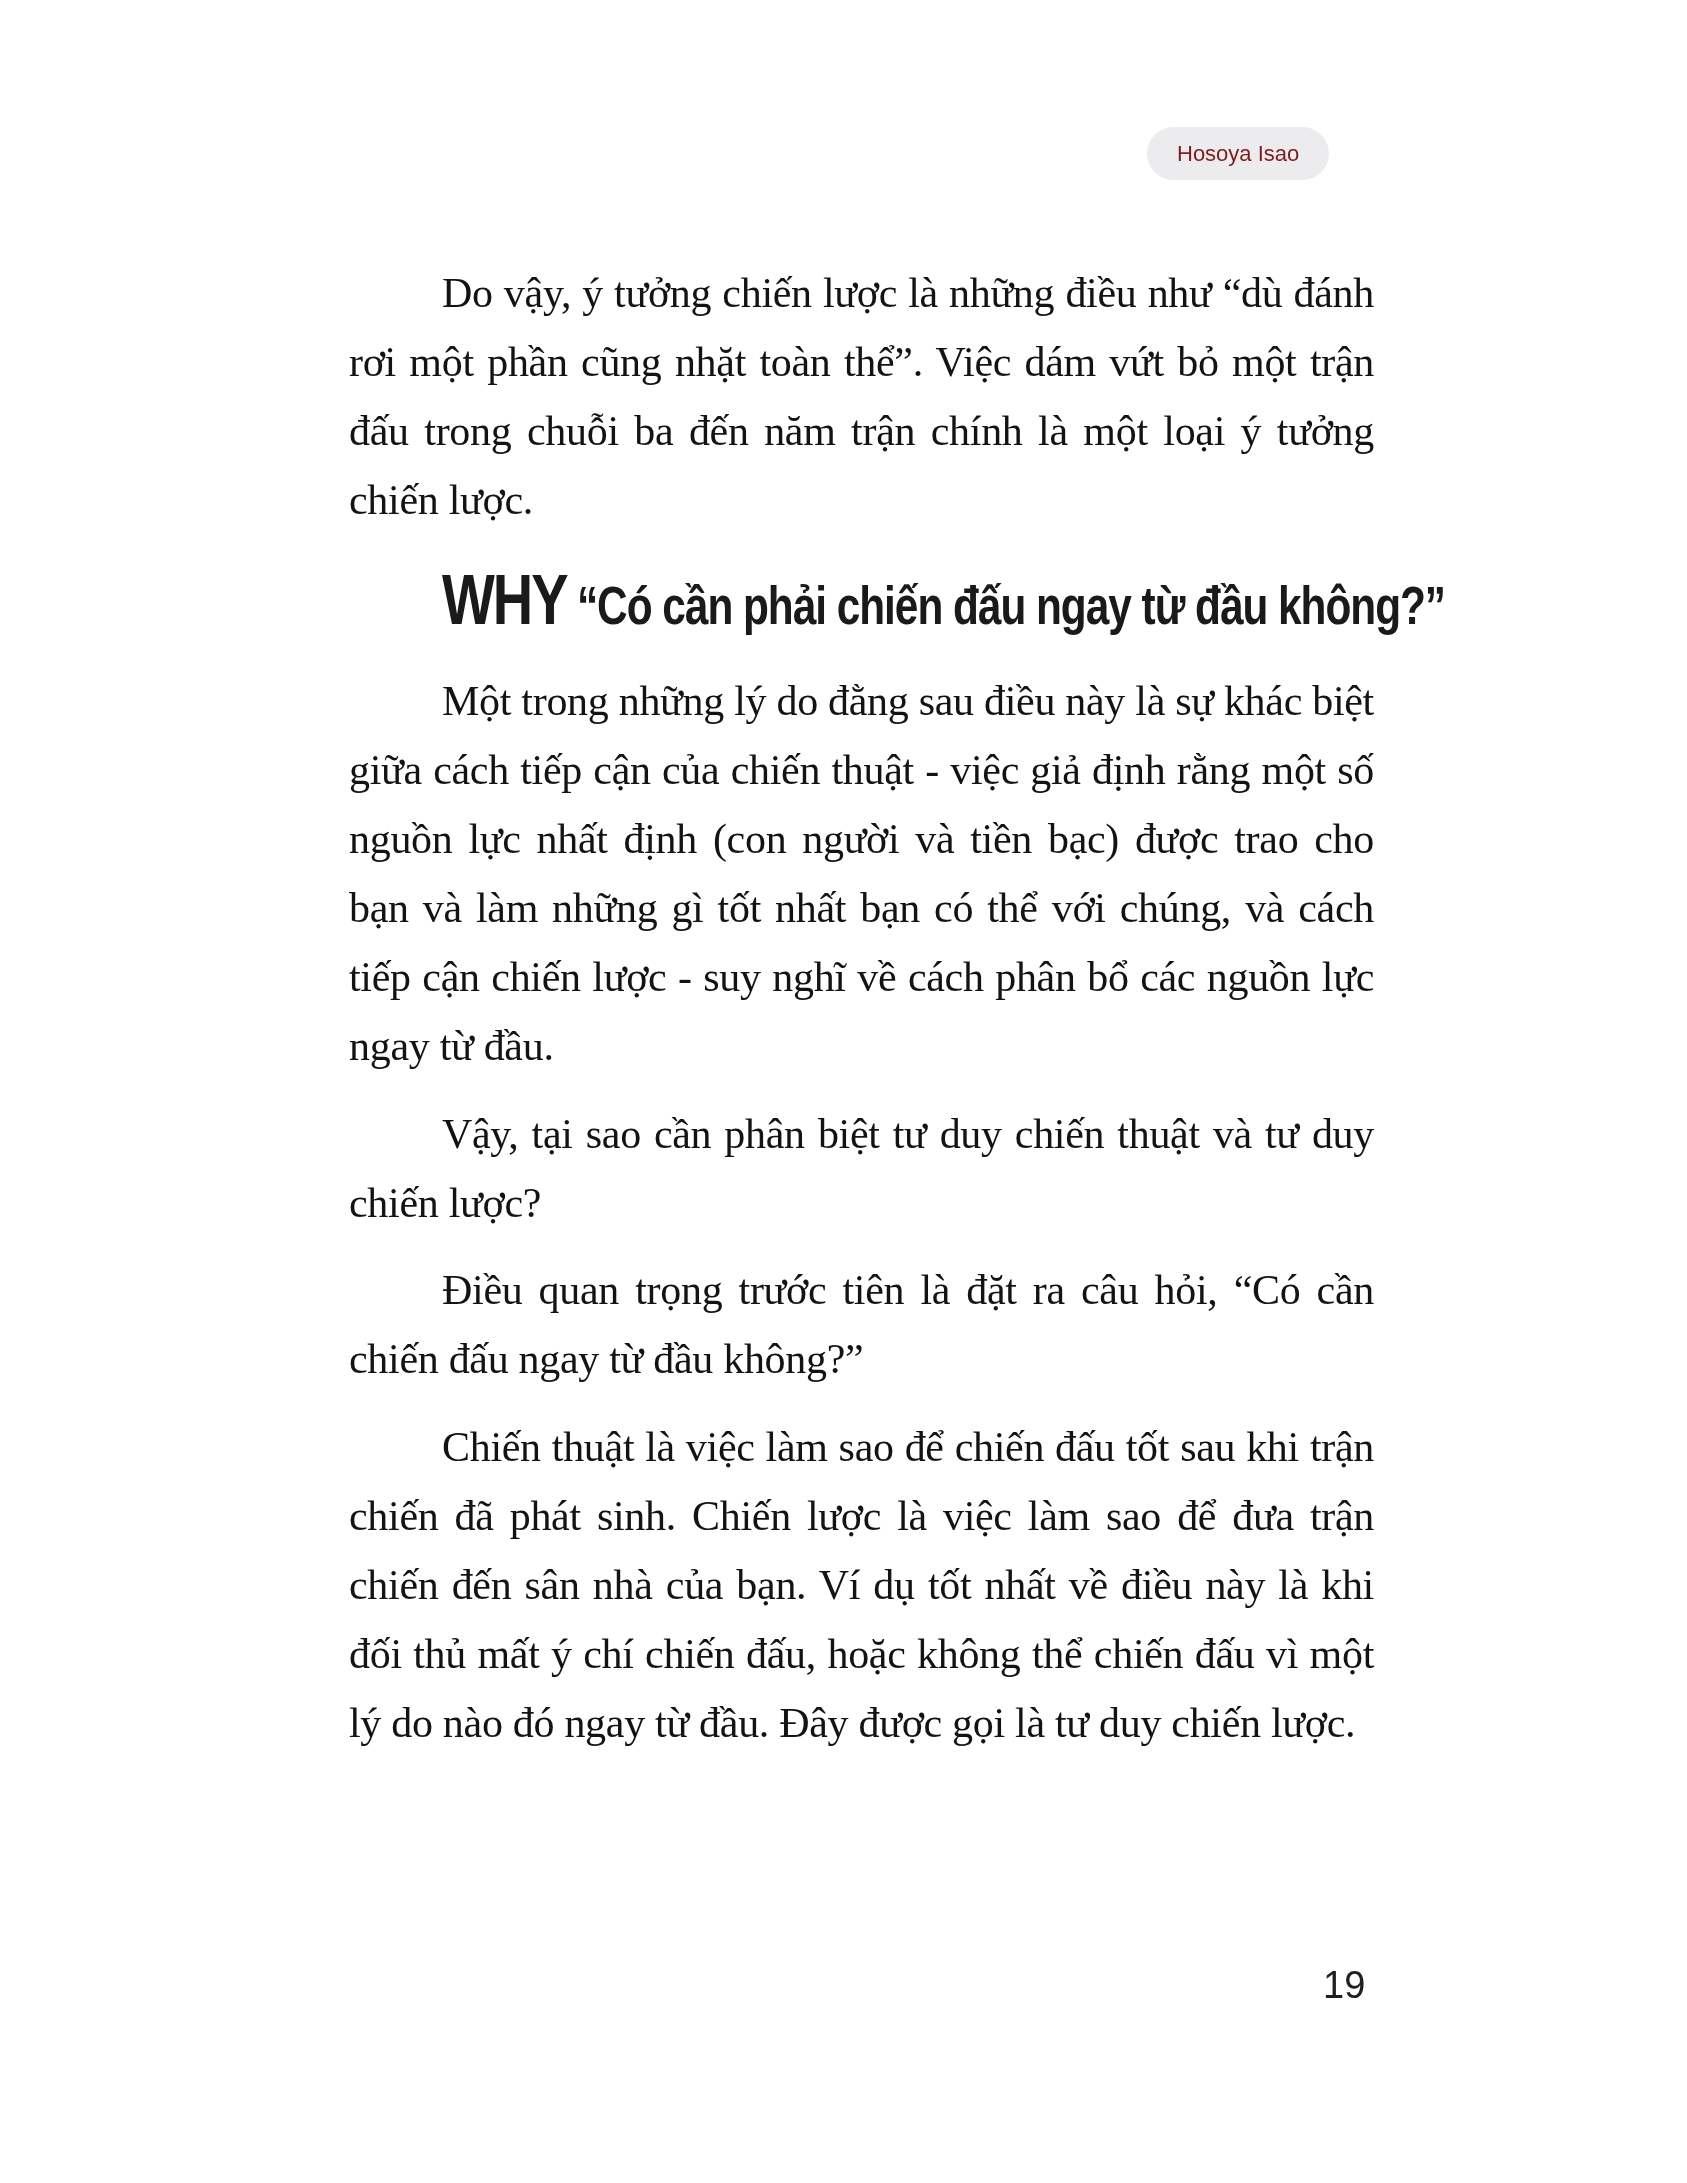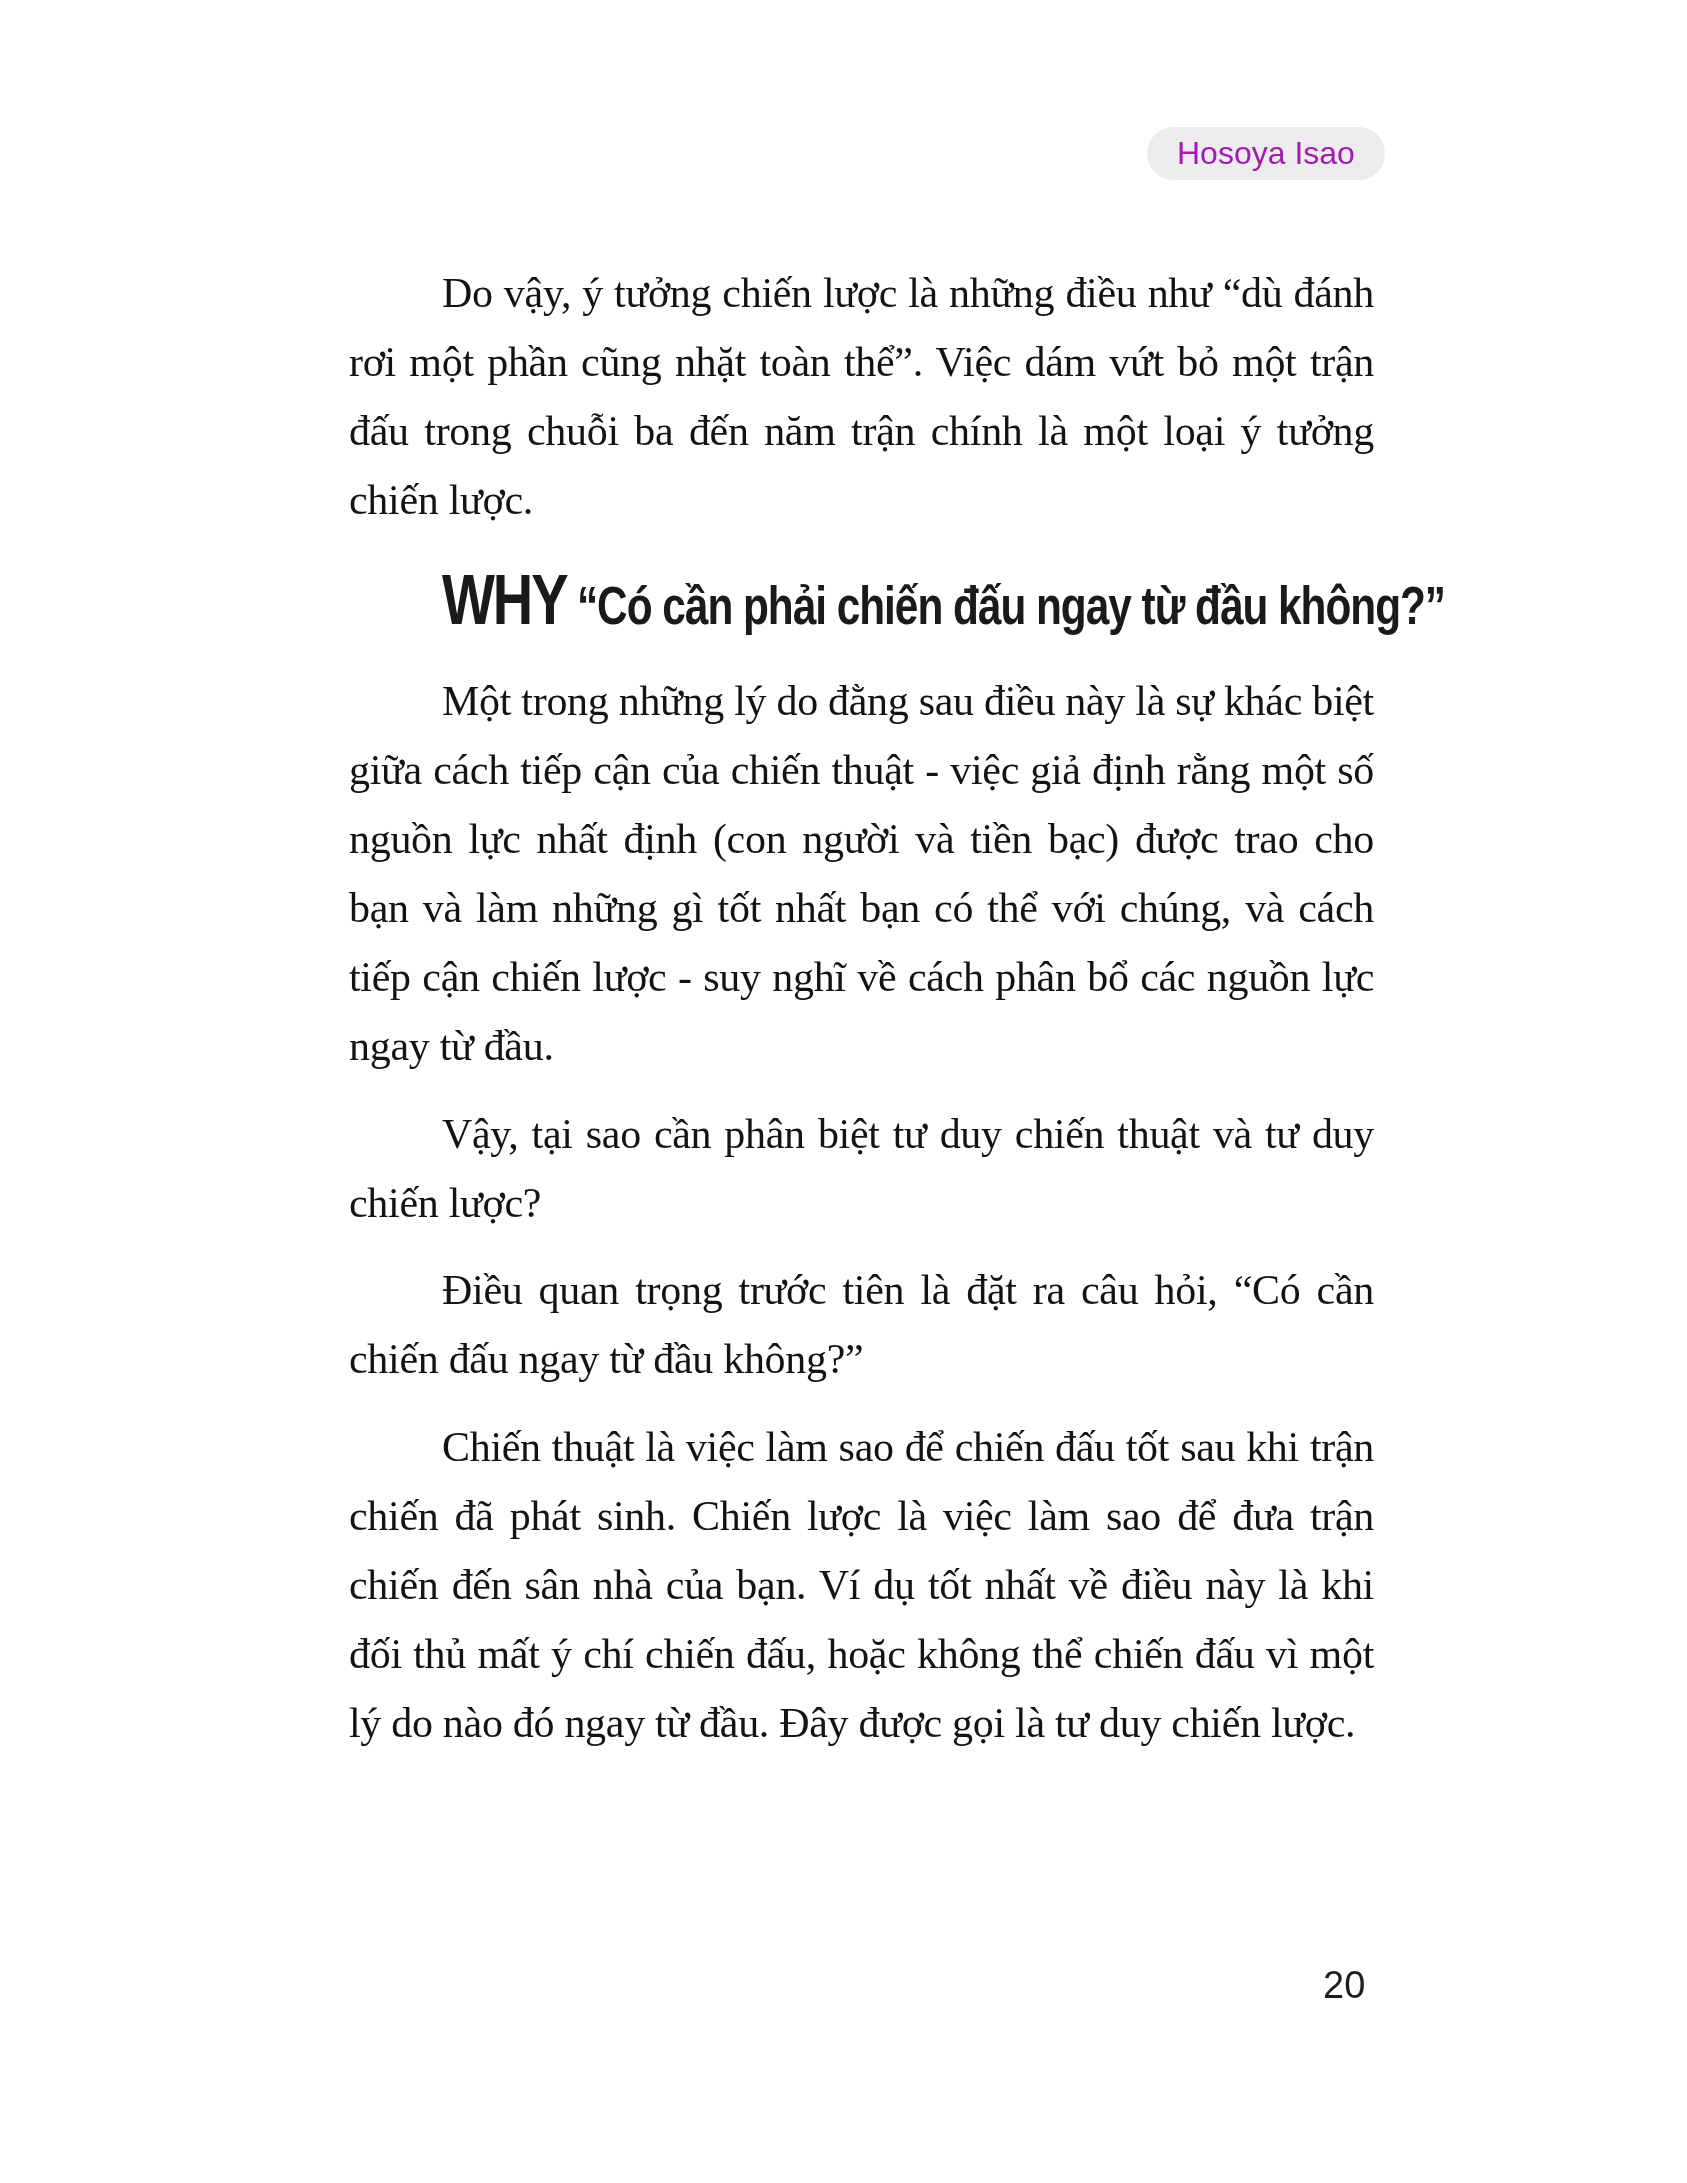--- a/index.html
+++ b/index.html
@@ -22,22 +22,22 @@
     height: 53px;
     padding: 0 30px;
     background: #ececee;
     border-radius: 28px;
     display: flex;
     align-items: center;
     justify-content: center;
   }
   .author-pill .author-name {
     font-family: "Liberation Sans", "DejaVu Sans", sans-serif;
-    font-size: 32px;
-    color: #a21caf;
+    font-size: 22px;
+    color: #7f1d1d;
     white-space: nowrap;
   }
 
   
   .content {
     position: absolute;
     left: 349px;
     top: 259px;
     width: 1025px;
     font-size: 42px;
@@ -107,16 +107,16 @@
     <p>Một trong những lý do đằng sau điều này là sự khác biệt giữa cách tiếp cận của chiến thuật - việc giả định rằng một số nguồn lực nhất định (con người và tiền bạc) được trao cho bạn và làm những gì tốt nhất bạn có thể với chúng, và cách tiếp cận chiến lược - suy nghĩ về cách phân bổ các nguồn lực ngay từ đầu.</p>
 
     <p>Vậy, tại sao cần phân biệt tư duy chiến thuật và tư duy chiến lược?</p>
 
     <p>Điều quan trọng trước tiên là đặt ra câu hỏi, “Có cần chiến đấu ngay từ đầu không?”</p>
 
     <p>Chiến thuật là việc làm sao để chiến đấu tốt sau khi trận chiến đã phát sinh. Chiến lược là việc làm sao để đưa trận chiến đến sân nhà của bạn. Ví dụ tốt nhất về điều này là khi đối thủ mất ý chí chiến đấu, hoặc không thể chiến đấu vì một lý do nào đó ngay từ đầu. Đây được gọi là tư duy chiến lược.</p>
 
   </div>
 
-  <div class="page-number">20</div>
+  <div class="page-number">19</div>
 
 </div>
 
 
 </body></html>

